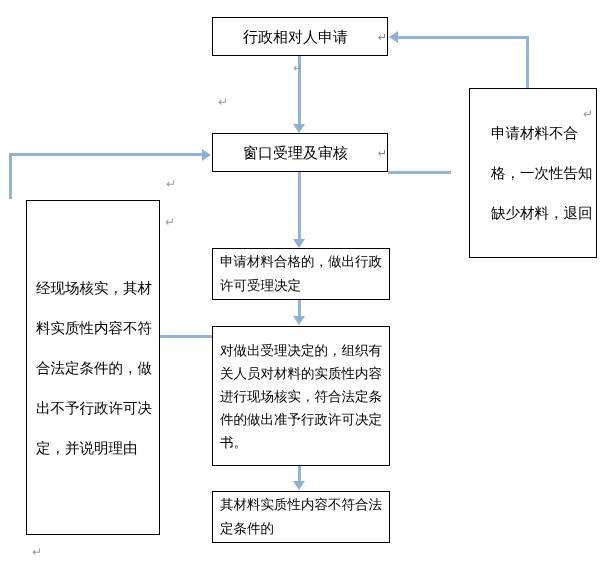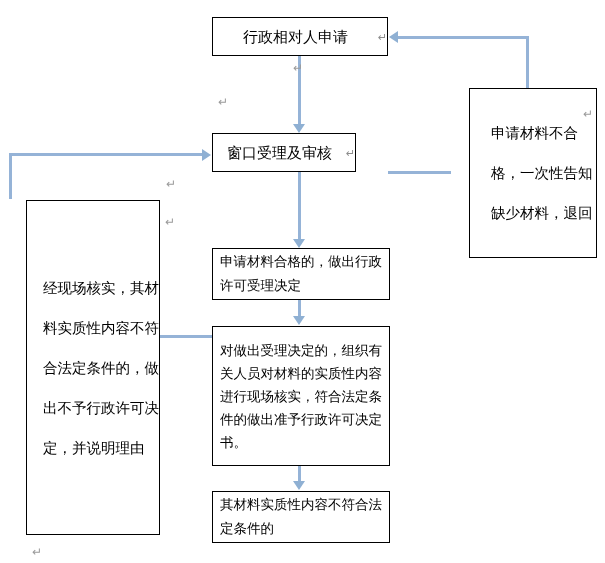--- a/index.html
+++ b/index.html
@@ -35,21 +35,21 @@
     width: 100%;
     white-space: pre-line;
   }
 
   
   #box-applicant-request {
     left: 212px; top: 17px; width: 176px; height: 39px;
     font-size: 15px; line-height: 20px;
   }
   #box-window-acceptance {
-    left: 212px; top: 133px; width: 144px; height: 39px;
+    left: 212px; top: 133px; width: 176px; height: 39px;
     font-size: 15px; line-height: 20px; align-items: center;
   }
   #box-materials-qualified {
     left: 212px; top: 248px; width: 178px; height: 52px;
     font-size: 13.5px; line-height: 24px;
     justify-content: flex-start;
     padding-left: 7px;
   }
   #box-materials-qualified .txt { text-align: left; }
   #box-onsite-verification {
@@ -71,21 +71,21 @@
     font-size: 14.5px; line-height: 40px;
     justify-content: center;
     padding-left: 21px;
     margin-left: 19px;
   }
   #box-materials-unqualified .txt { text-align: left; }
   #box-reject-decision {
     left: 26px; top: 200px; width: 134px; height: 335px;
     font-size: 14.5px; line-height: 40px;
     justify-content: flex-start;
-    padding-left: 16px;
+    padding-left: 9px;
   }
   #box-reject-decision .txt { text-align: left; }
 
   
   .conn {
     position: absolute;
     background: #95B3D7;
     z-index: 1;
   }
   .conn.v { width: 3px; }

